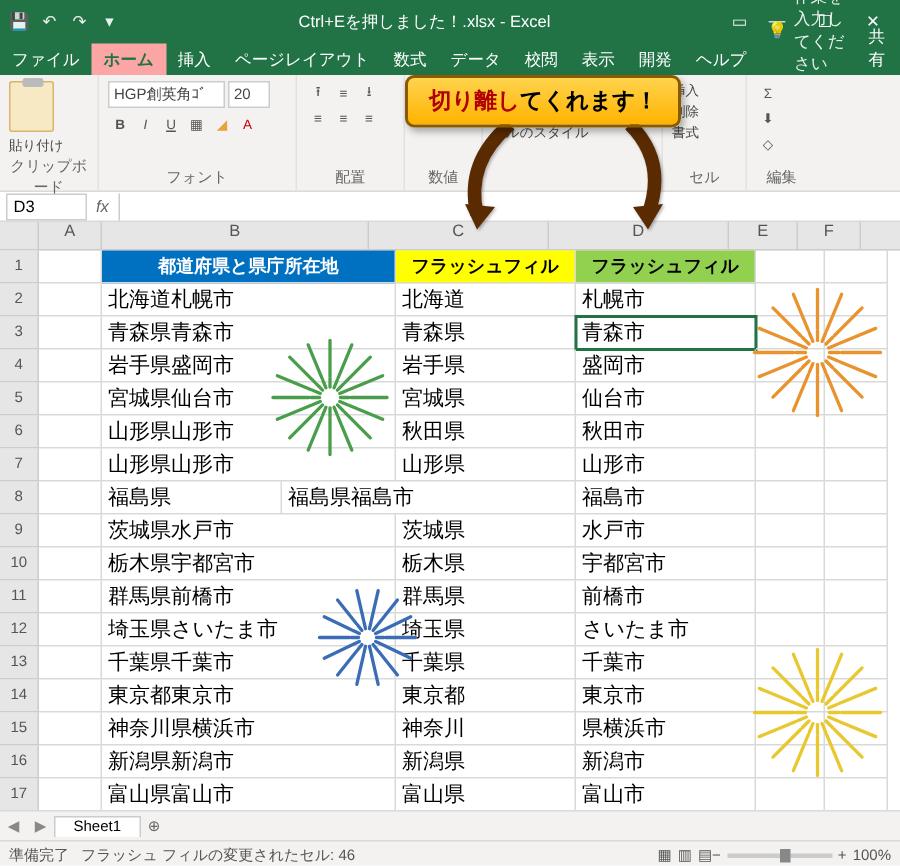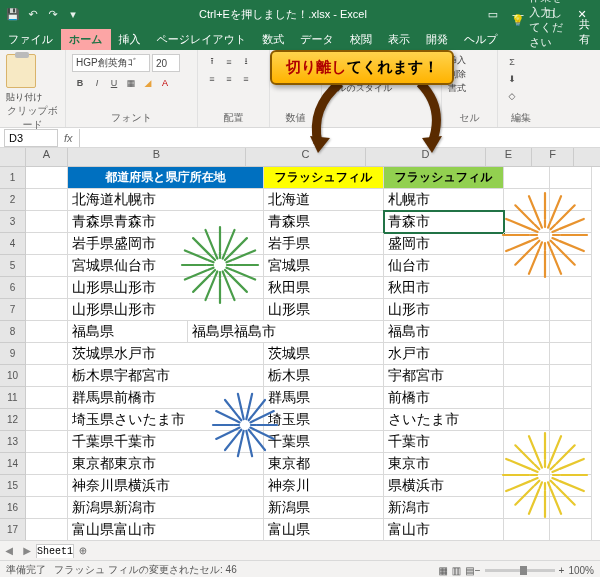--- a/index.html
+++ b/index.html
@@ -73,21 +73,21 @@
   .cell.a{width:42px;} .cell.b{width:196px;} .cell.c{width:120px;} .cell.d{width:120px;} .cell.e{width:46px;} .cell.f{width:42px;}
   .hdrcell { color:#fff; font-weight:bold; justify-content:center; font-size:12px; }
   .hb { background:#0070c0; }
   .hc { background:#ffff00; color:#000; }
   .hd { background:#92d050; color:#000; }
   .data { font-weight:normal; font-family:"MS Mincho","Yu Mincho",serif; font-size:14px; }
   .selcell { outline:2px solid #217346; outline-offset:-1px; }
 
   .sheettabs { height:20px; background:#f3f2f1; border-top:1px solid #d9d9d9; display:flex; align-items:center; font-size:10px; }
   .sheettabs .navbtn { width:18px; text-align:center; color:#888; }
-  .sheettab { background:#fff; border:1px solid #ccc; border-bottom:none; padding:1px 0;font-family:Liberation Mono, monospace; }
+  .sheettab { background:#fff; border:1px solid #ccc; border-bottom:none; padding:1px 12px; }
   .addsheet { width:18px; text-align:center; color:#666; }
 
   .statusbar { height:19px; background:#f3f2f1; border-top:1px solid #d9d9d9; display:flex; align-items:center; font-size:10px; color:#555; padding:0 6px; }
   .statusbar .spacer{flex:1;}
   .zoom { display:flex; align-items:center; gap:4px; }
   .zoom .slider{ width:70px; height:3px; background:#ccc; position:relative; }
   .zoom .slider:before{content:'';position:absolute; left:50%; top:-3px; width:7px; height:9px; background:#888;}
 
   .callout {
     position:absolute; top:50px; left:270px; z-index:50;

